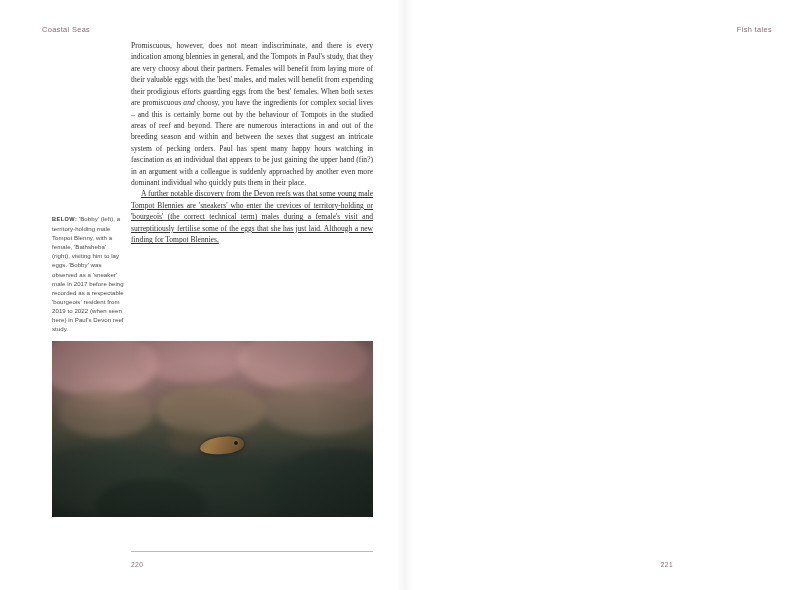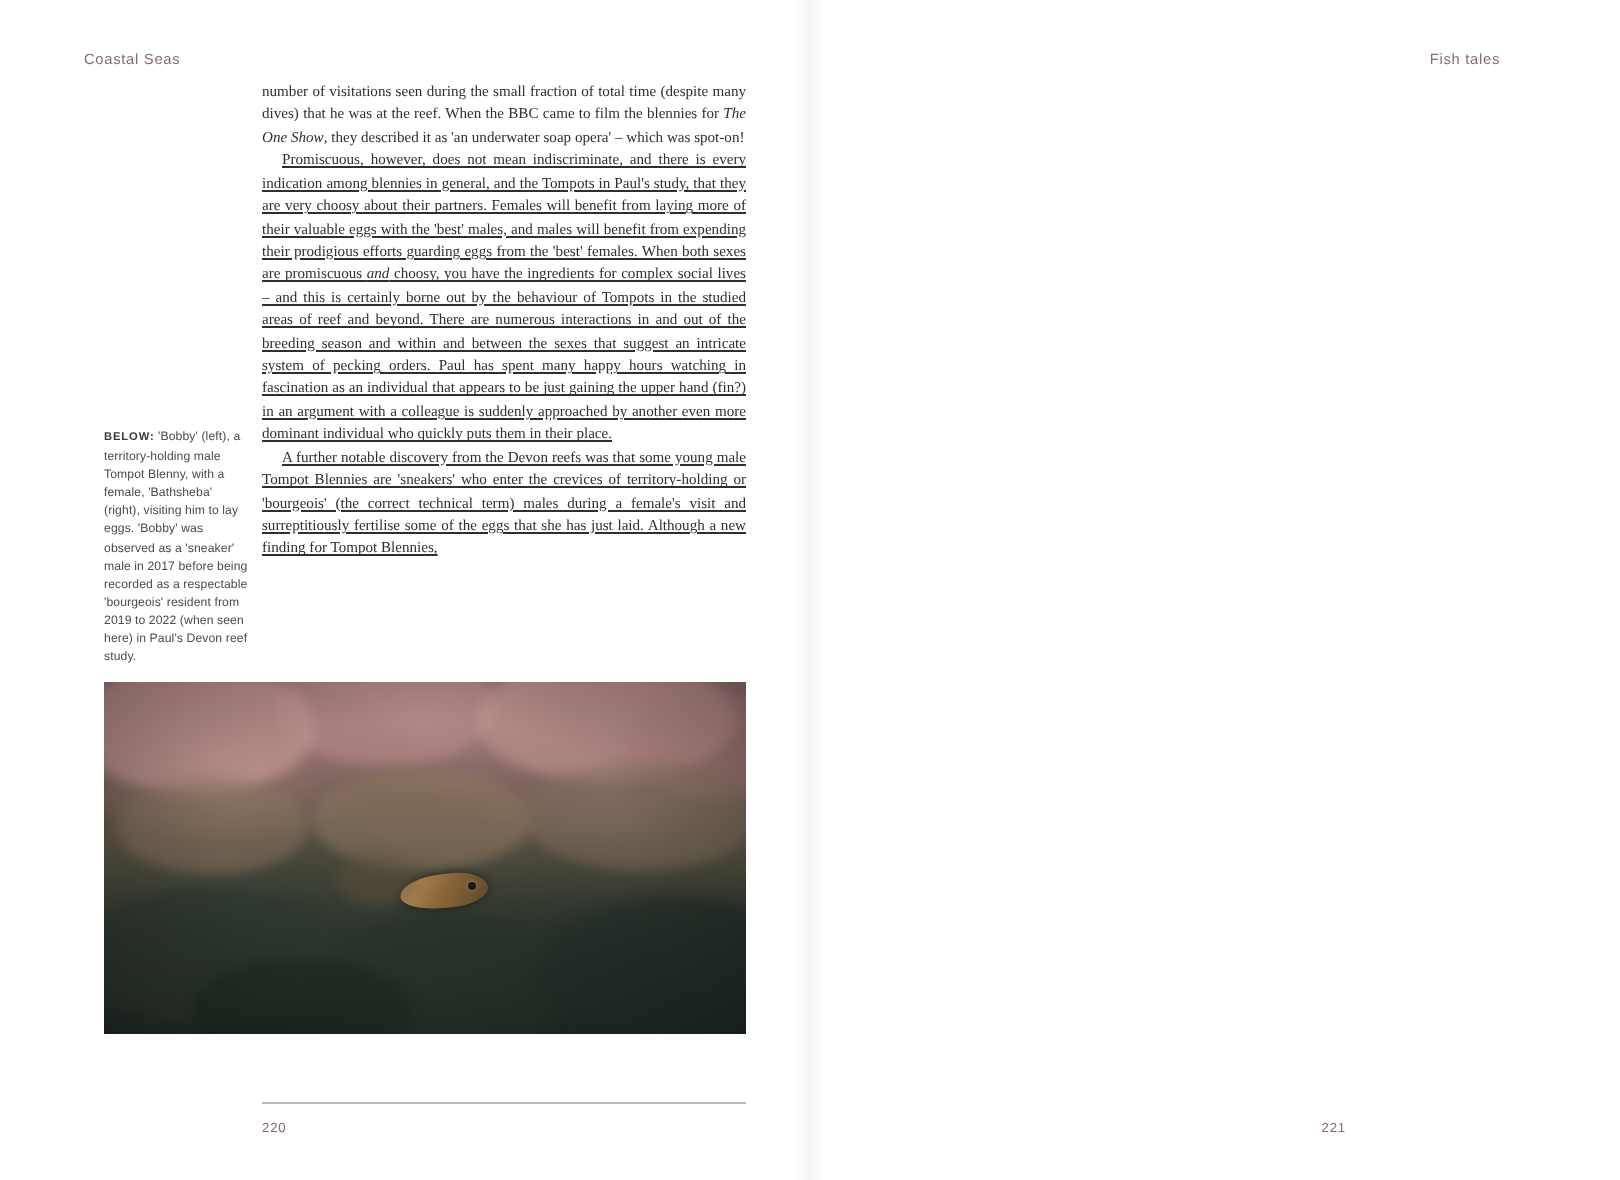--- a/index.html
+++ b/index.html
@@ -54,21 +54,21 @@
   .running-head {
     position: absolute;
     top: 25px;
     font-family: "Liberation Sans", sans-serif;
     font-size: 7.4px;
     letter-spacing: 0.35px;
     color: #8a6a77;
     white-space: nowrap;
   }
   .rh-left  { left: 42px; }
-  .rh-right { right: 60px; text-align: center; }
+  .rh-right { right: 38px; text-align: center; }
 
   
   .textcol {
     position: absolute;
     font-size: 7.55px;
     line-height: 11.42px;
     text-align: justify;
     color: #312e2e;
     hyphens: none;
   }
@@ -189,21 +189,20 @@
 </head>
 <body>
 
 <div class="spread">
 
   <div class="page page-left">
 
     <div class="running-head rh-left">Coastal Seas</div>
 
     <div class="textcol lp-text">
-      <p>number of visitations seen during the small fraction of total time (despite many dives) that he was at the reef. When the BBC came to film the blennies for <i>The One Show</i>, they described it as 'an underwater soap opera' – which was spot-on!</p>
       <p>Promiscuous, however, does not mean indiscriminate, and there is every indication among blennies in general, and the Tompots in Paul's study, that they are very choosy about their partners. Females will benefit from laying more of their valuable eggs with the 'best' males, and males will benefit from expending their prodigious efforts guarding eggs from the 'best' females. When both sexes are promiscuous <i>and</i> choosy, you have the ingredients for complex social lives – and this is certainly borne out by the behaviour of Tompots in the studied areas of reef and beyond. There are numerous interactions in and out of the breeding season and within and between the sexes that suggest an intricate system of pecking orders. Paul has spent many happy hours watching in fascination as an individual that appears to be just gaining the upper hand (fin?) in an argument with a colleague is suddenly approached by another even more dominant individual who quickly puts them in their place.</p>
       <p>A further notable discovery from the Devon reefs was that some young male Tompot Blennies are 'sneakers' who enter the crevices of territory-holding or 'bourgeois' (the correct technical term) males during a female's visit and surreptitiously fertilise some of the eggs that she has just laid. Although a new finding for Tompot Blennies,</p>
     </div>
 
     <div class="caption cap-left">
       <span class="lead">BELOW:</span><span> 'Bobby' (left), a territory-holding male Tompot Blenny, with a female, 'Bathsheba' (right), visiting him to lay eggs. 'Bobby' was observed as a 'sneaker' male in 2017 before being recorded as a respectable 'bourgeois' resident from 2019 to 2022 (when seen here) in Paul's Devon reef study.</span>
     </div>
 
     <div class="photo photo-reef">
       <div class="photo-inner">

